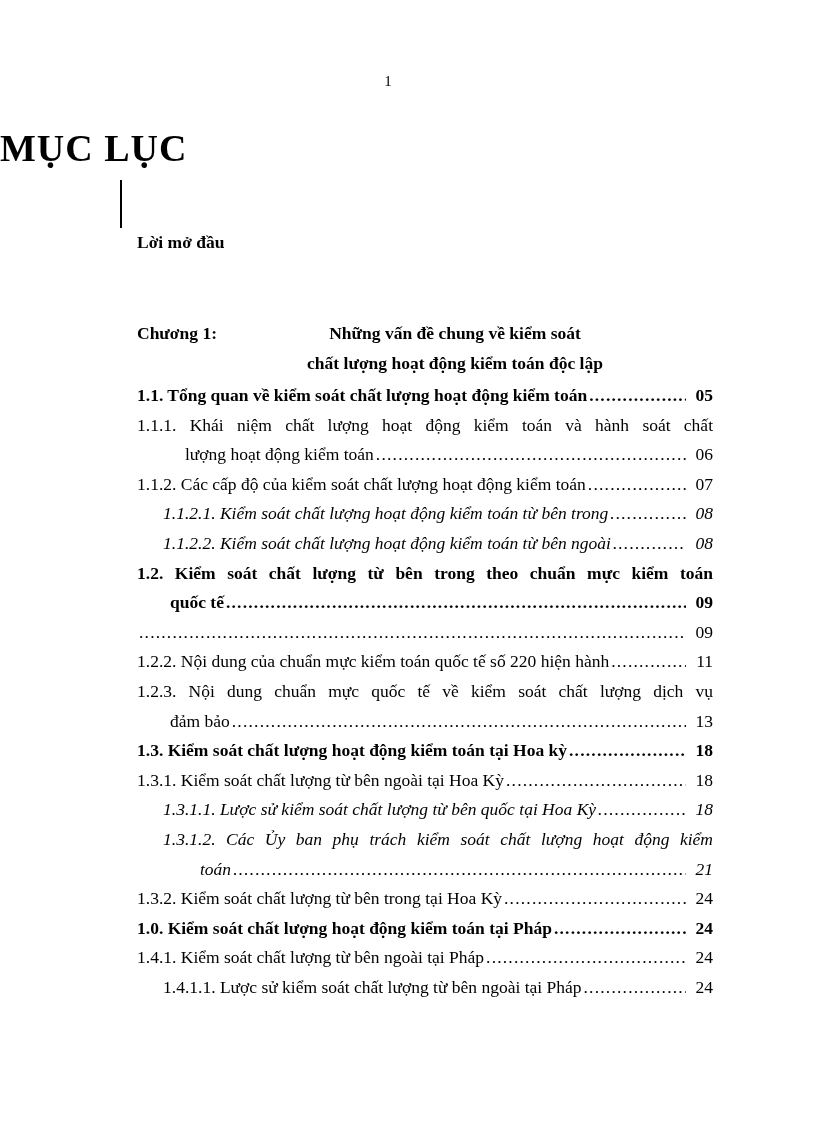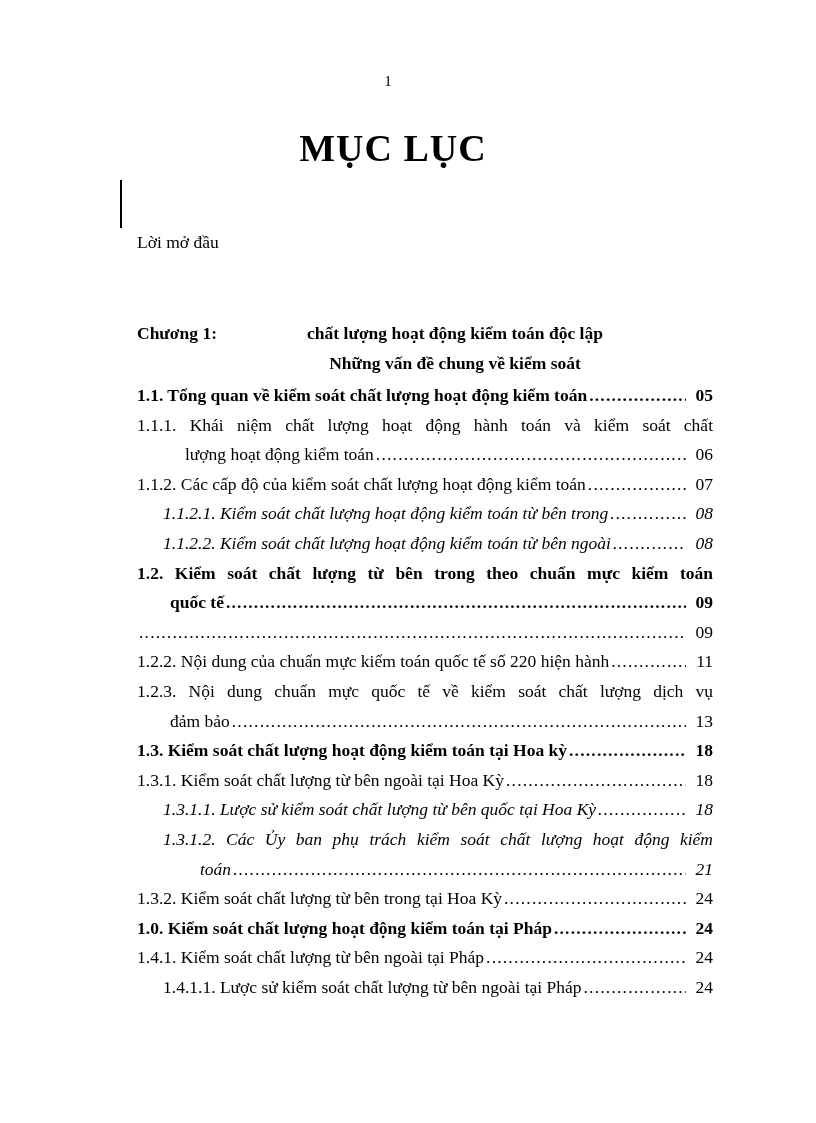--- a/index.html
+++ b/index.html
@@ -22,39 +22,39 @@
     left: -40px;
     right: 0;
     text-align: center;
     font-size: 15px;
   }
   .doc-title {
     position: absolute;
     top: 126px;
     left: 0;
     right: 30px;
-    text-align: center;
+    text-align: left;
     font-size: 38px;
     font-weight: bold;
     letter-spacing: 1px;
   }
   .stray-bar {
     position: absolute;
     left: 120px;
     top: 180px;
     width: 2px;
     height: 48px;
     background: #000000;
   }
   .intro-line {
     position: absolute;
     left: 137px;
     top: 232px;
     font-size: 17.5px;
-    font-weight: normal;
+    font-weight: bold;
   }
   .chapter {
     position: absolute;
     left: 137px;
     top: 276px;
     width: 576px;
     margin-top: 43px;
   }
   .chapter-label {
     position: absolute;
@@ -125,32 +125,32 @@
   <div class="page-number-top">1</div>
 
   <div class="doc-title">MỤC LỤC</div>
 
   <div class="stray-bar"></div>
 
   <div class="intro-line">Lời mở đầu</div>
 
   <div class="chapter">
     <span class="chapter-label">Chương 1:</span>
+    <div class="chapter-title">Những vấn đề chung về kiểm soát</div>
     <div class="chapter-title">chất lượng hoạt động kiểm toán độc lập</div>
-    <div class="chapter-title">Những vấn đề chung về kiểm soát</div>
   </div>
 
   <div class="toc">
       <div class="toc-row lvl-main bold">
         <span class="toc-text">1.1. Tổng quan về kiểm soát chất lượng hoạt động kiểm toán </span>
         <span class="toc-leader"></span>
         <span class="toc-page">05</span>
       </div>
       <div class="toc-row lvl-main justify">
-        <span class="toc-text">1.1.1.  Khái niệm chất lượng hoạt động hành toán và kiểm soát chất</span>
+        <span class="toc-text">1.1.1.  Khái niệm chất lượng hoạt động kiểm toán và hành soát chất</span>
       </div>
       <div class="toc-row lvl-cont-b">
         <span class="toc-text">lượng hoạt động kiểm toán </span>
         <span class="toc-leader"></span>
         <span class="toc-page">06</span>
       </div>
       <div class="toc-row lvl-main">
         <span class="toc-text">1.1.2.  Các cấp độ của kiểm soát chất lượng hoạt động kiểm toán</span>
         <span class="toc-leader"></span>
         <span class="toc-page">07</span>

